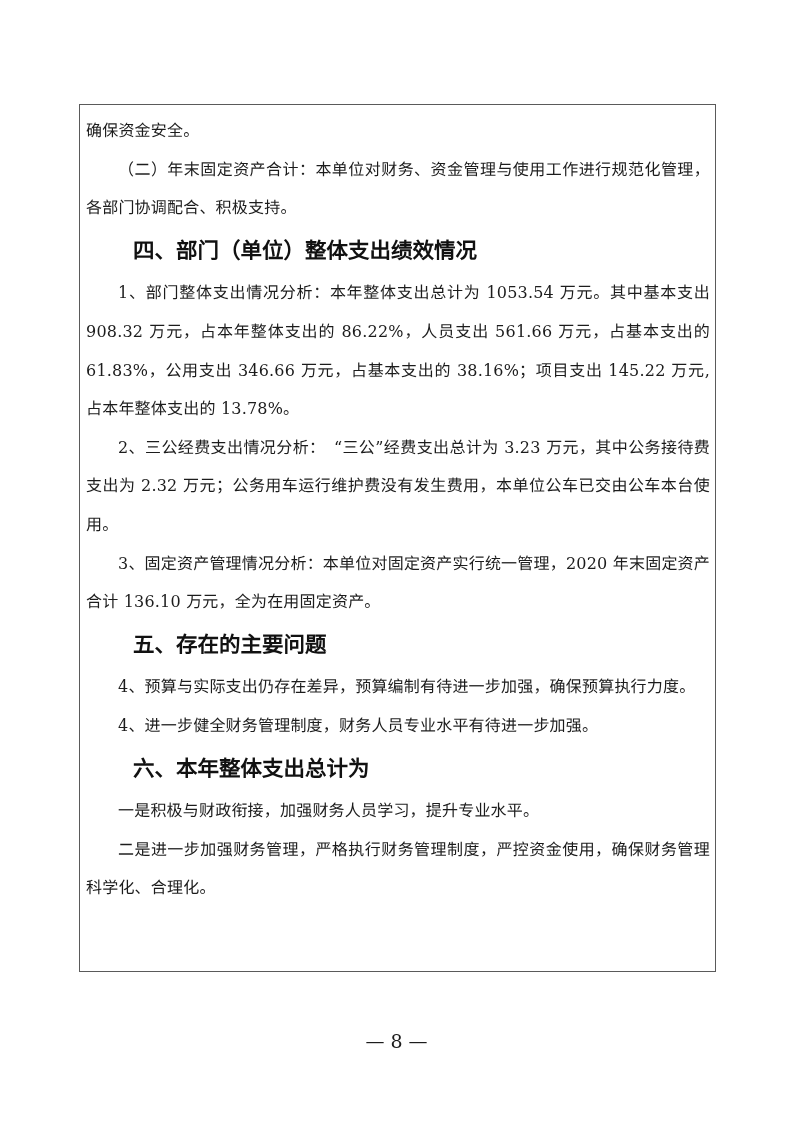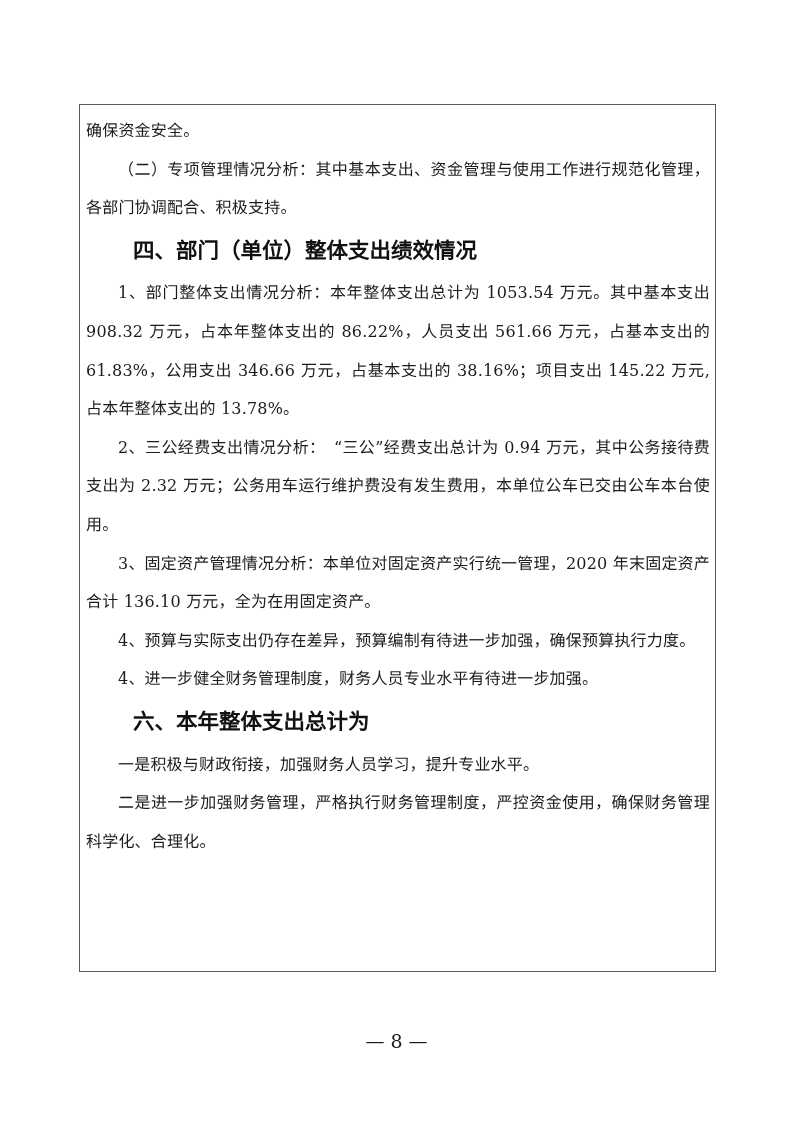--- a/index.html
+++ b/index.html
@@ -58,25 +58,26 @@
     line-height: 26px;
     font-family: "DejaVu Serif", "Liberation Serif", serif;
     color: #1c1c1c;
   }
 </style>
 </head>
 <body>
 
 <div class="content-box">
   <p class="para">确保资金安全。</p>
-  <p class="para indent">（二）专项管理情况分析：其中基本支出、资金管理与使用工作进行规范化管理，各部门协调配合、积极支持。</p>
+  <p class="para indent">（二）年末固定资产合计：本单位对财务、资金管理与使用工作进行规范化管理，各部门协调配合、积极支持。</p>
   <p class="heading">四、部门（单位）整体支出绩效情况</p>
   <p class="para indent">1、部门整体支出情况分析：本年整体支出总计为 1053.54 万元。其中基本支出 908.32 万元，占本年整体支出的 86.22%，人员支出 561.66 万元，占基本支出的 61.83%，公用支出 346.66 万元，占基本支出的 38.16%；项目支出 145.22 万元,占本年整体支出的 13.78%。</p>
-  <p class="para indent">2、三公经费支出情况分析：　“三公”经费支出总计为 0.94 万元，其中公务接待费支出为 2.32 万元；公务用车运行维护费没有发生费用，本单位公车已交由公车本台使用。</p>
+  <p class="para indent">2、三公经费支出情况分析：　“三公”经费支出总计为 3.23 万元，其中公务接待费支出为 2.32 万元；公务用车运行维护费没有发生费用，本单位公车已交由公车本台使用。</p>
   <p class="para indent">3、固定资产管理情况分析：本单位对固定资产实行统一管理，2020 年末固定资产合计 136.10 万元，全为在用固定资产。</p>
+  <p class="heading">五、存在的主要问题</p>
   <p class="para indent">4、预算与实际支出仍存在差异，预算编制有待进一步加强，确保预算执行力度。</p>
   <p class="para indent">4、进一步健全财务管理制度，财务人员专业水平有待进一步加强。</p>
   <p class="heading">六、本年整体支出总计为</p>
   <p class="para indent">一是积极与财政衔接，加强财务人员学习，提升专业水平。</p>
   <p class="para indent">二是进一步加强财务管理，严格执行财务管理制度，严控资金使用，确保财务管理科学化、合理化。</p>
 </div>
 
 <div class="page-footer">— 8 —</div>
 
 </body></html>

